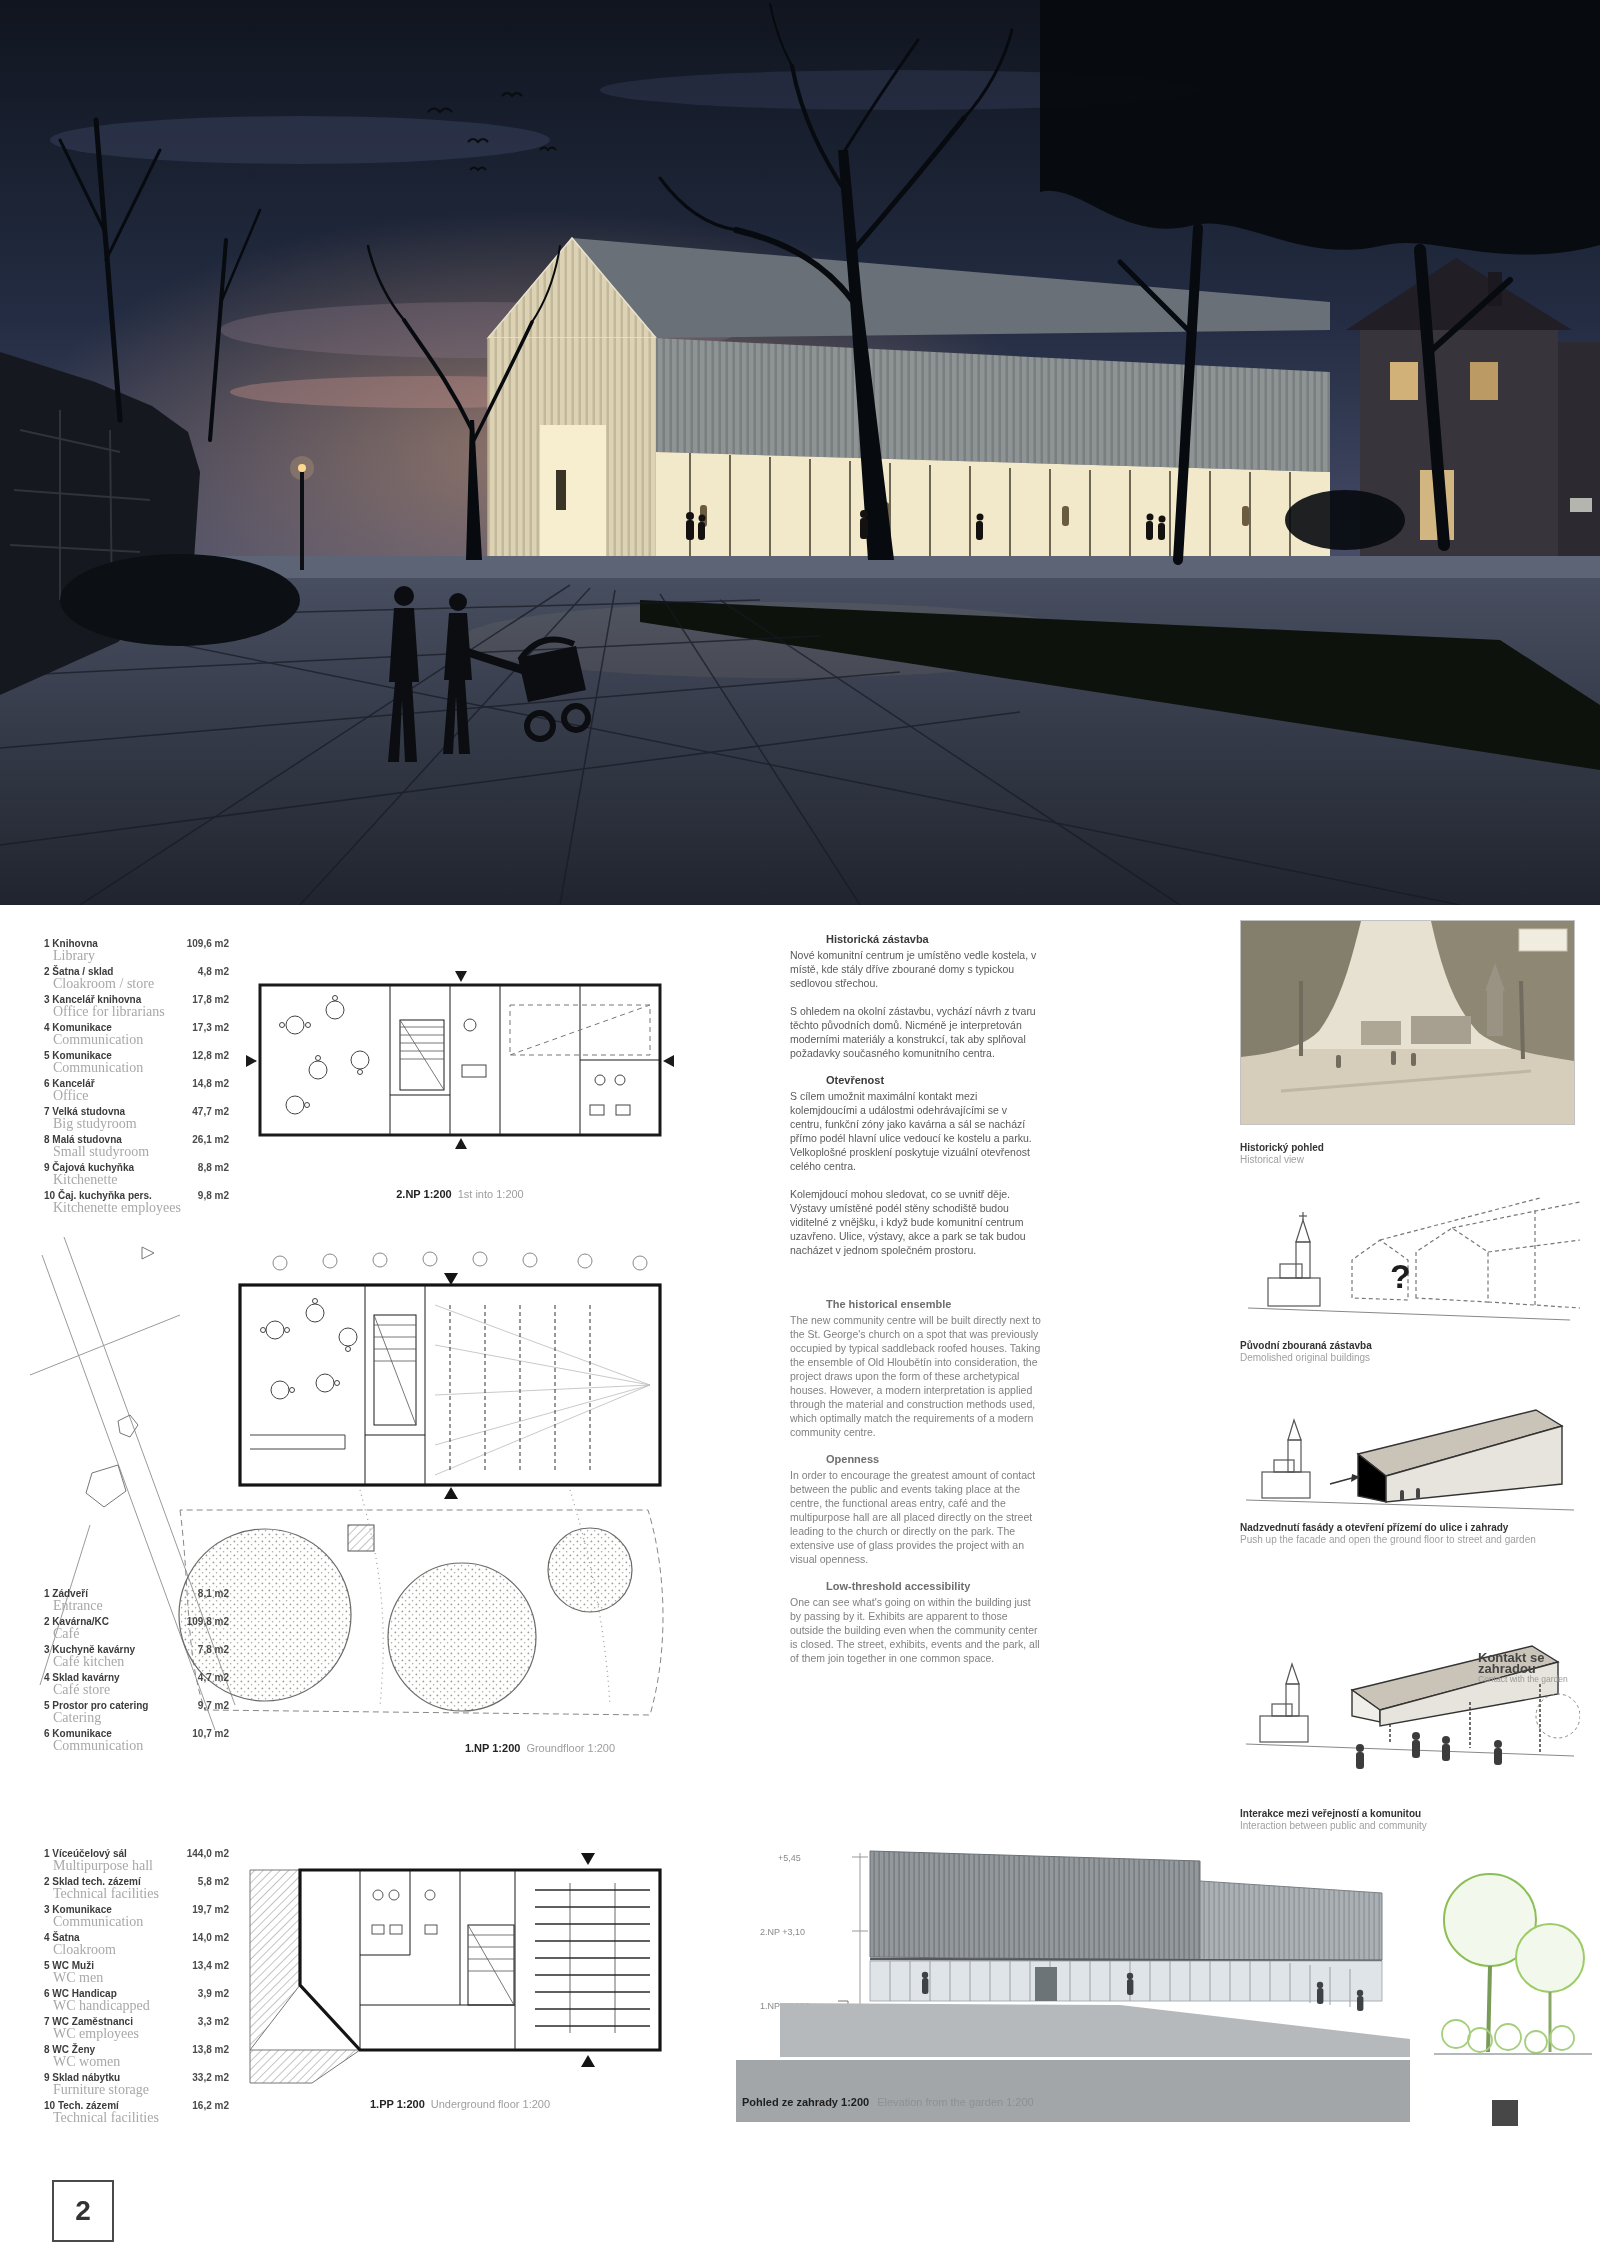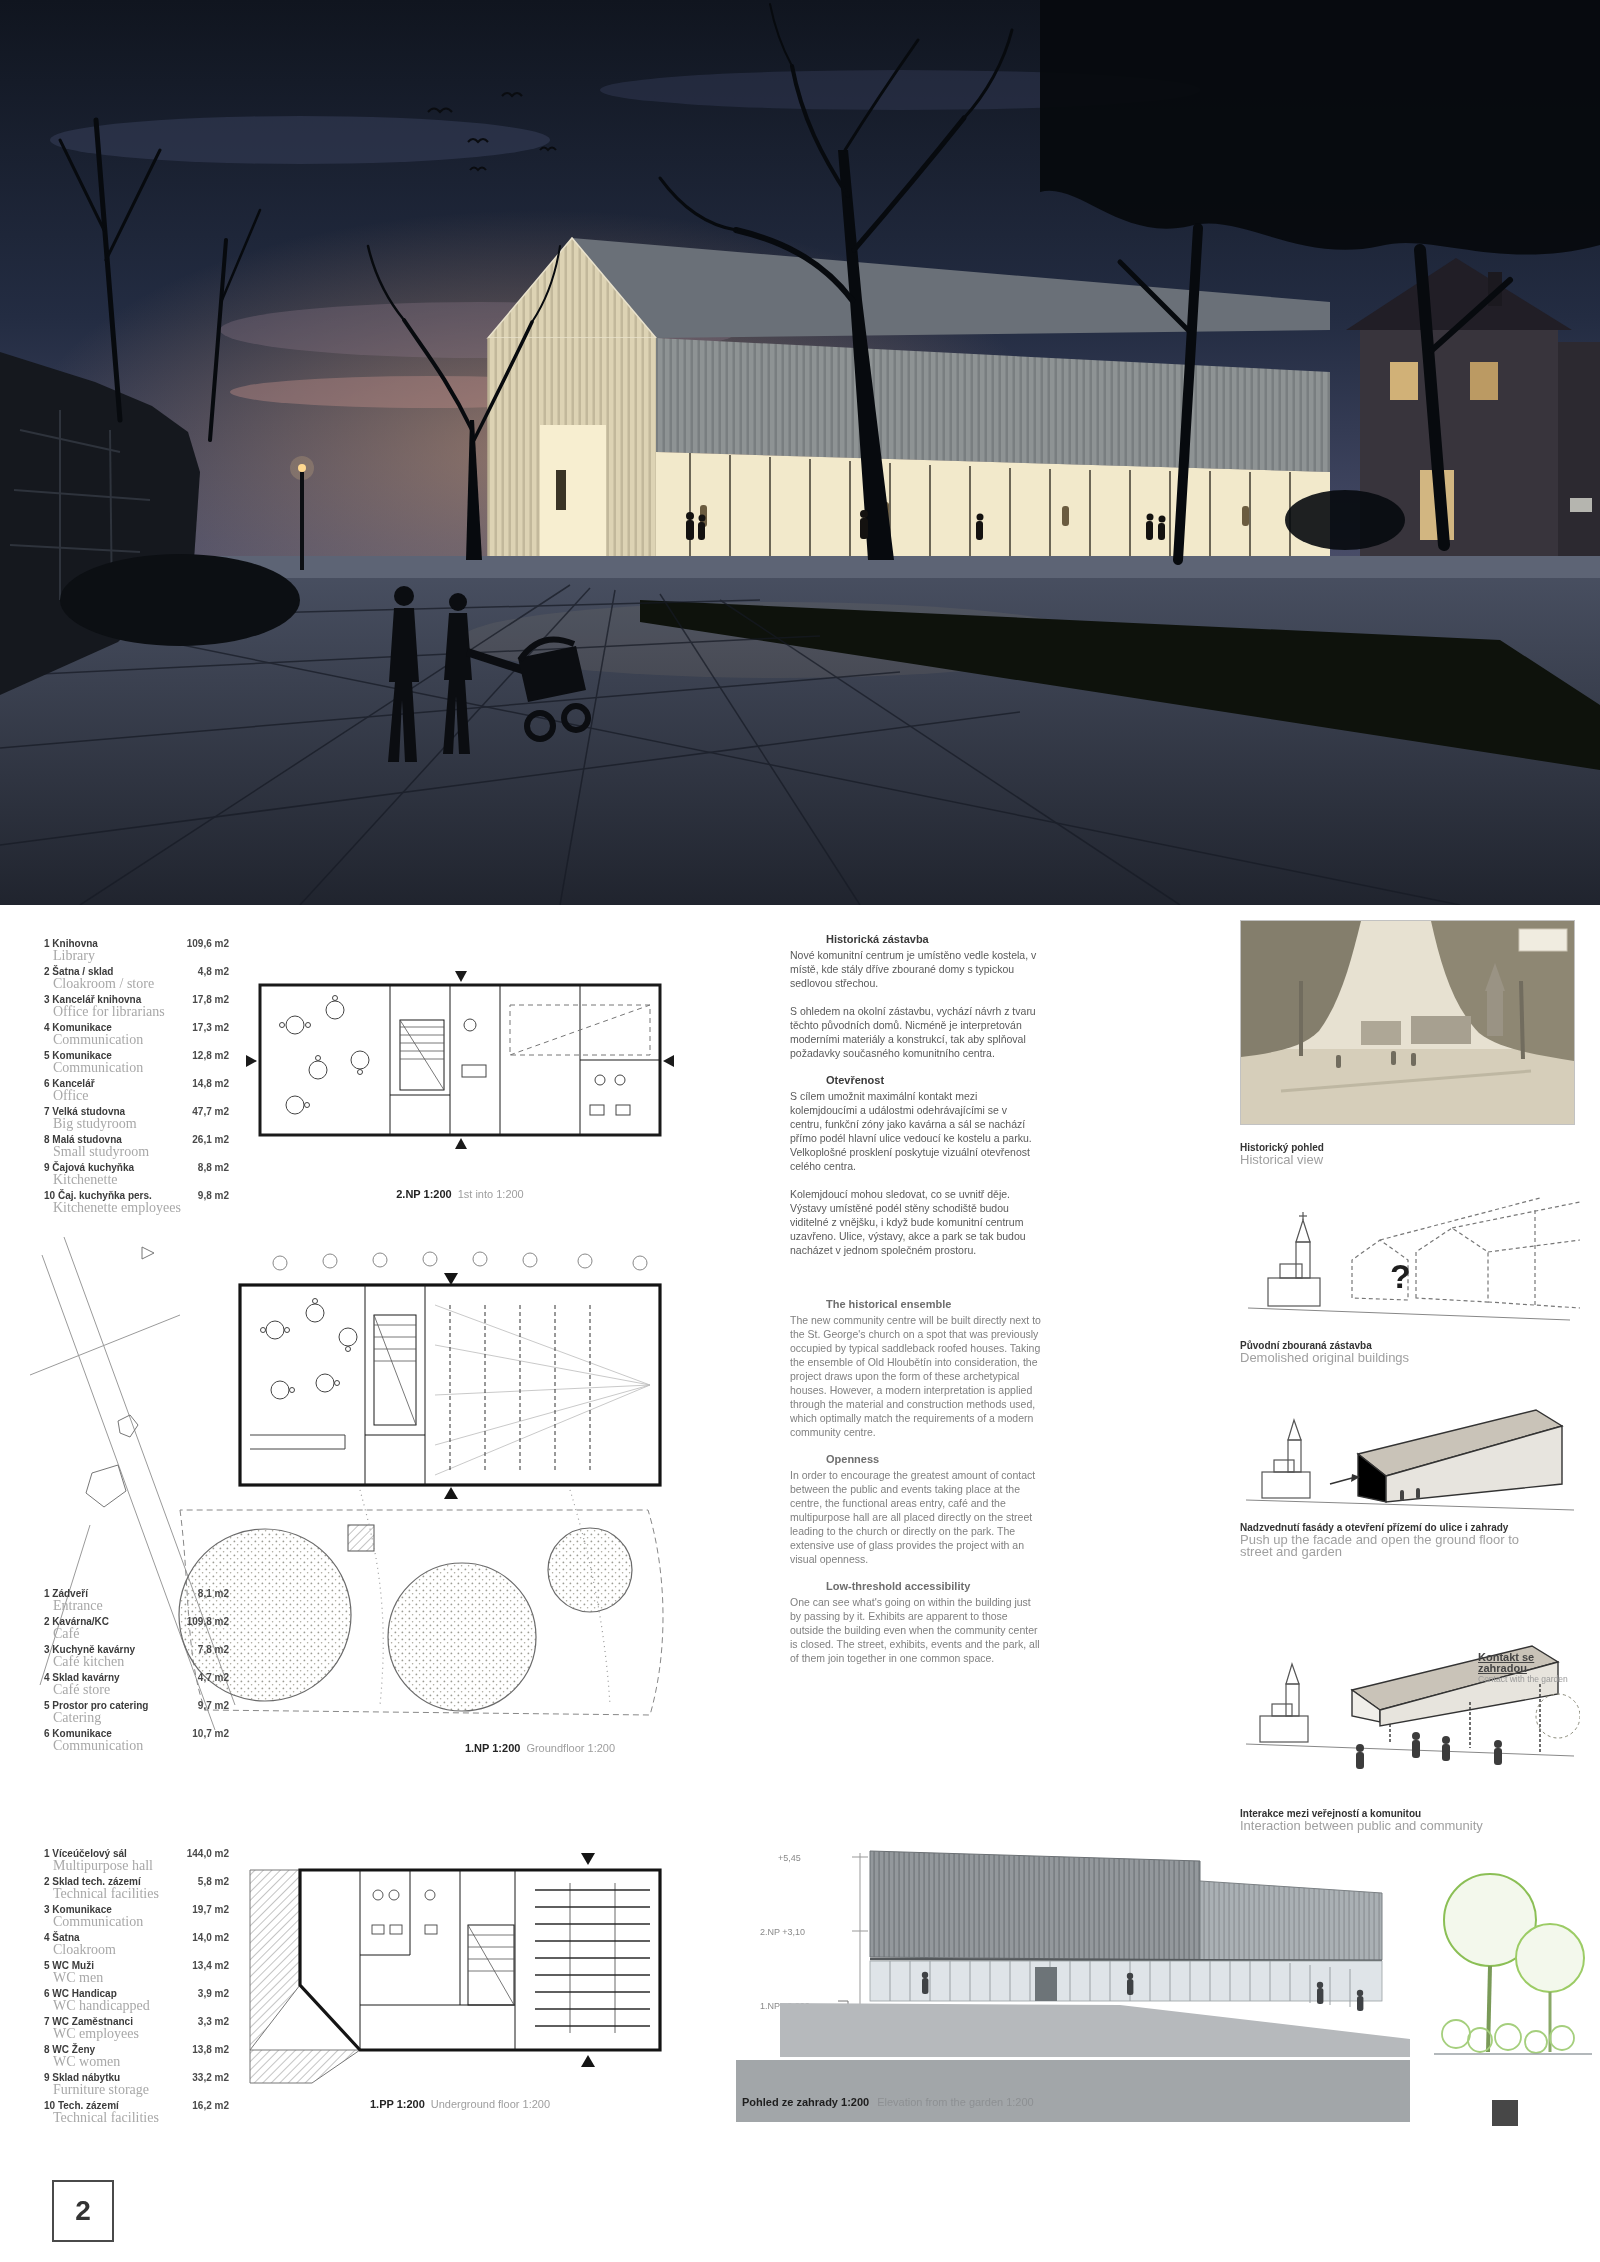--- a/index.html
+++ b/index.html
@@ -19,23 +19,23 @@
   .txtcol h4{font-size:11px;color:#3a3a3a;margin:0 0 3px 0;padding-left:36px;}
   .txtcol p{font-size:10.5px;line-height:14px;margin:0 0 14px 0;}
   .cs p{color:#5a5a5a;} .en p{color:#808080;} .en h4{color:#6e6e6e;}
   
   .plabel{position:absolute;text-align:center;font-size:11px;white-space:nowrap;}
   .plabel .b{font-weight:bold;color:#242424;}
   .plabel .g{color:#9e9e9e;margin-left:6px;}
   
   .dcap{position:absolute;width:300px;line-height:12px;}
   .dcap .cs{font-size:10px;font-weight:bold;color:#333;display:block;}
-  .dcap .en{font-size:13px;color:#a0a0a0;display:block;}
+  .dcap .en{font-size:10px;color:#a0a0a0;display:block;}
   .sidecap{position:absolute;width:100px;line-height:11px;}
-  .sidecap .cs{font-size:11px;font-weight:bold;color:#444;display:block;text-decoration:underline;}
+  .sidecap .cs{font-size:13px;font-weight:bold;color:#444;display:block;}
   .sidecap .en{font-size:8.5px;color:#9a9a9a;display:block;}
   
   .pagebox{position:absolute;left:52px;top:2180px;width:58px;height:58px;border:2px solid #4a4a4a;
            display:flex;align-items:center;justify-content:center;font-size:28px;font-weight:bold;color:#333;}
   .ftitle{position:absolute;left:0;top:2196px;width:1600px;text-align:center;font-size:27px;font-weight:bold;white-space:nowrap;}
   .ftitle .b{color:#1c1c1c;} .ftitle .g{color:#a3a7ab;margin-left:14px;}
   .histphoto{position:absolute;left:1240px;top:920px;width:335px;height:205px;border:1px solid #c2c2c2;box-sizing:border-box;}
   .elevcap{position:absolute;left:742px;top:2096px;white-space:nowrap;font-size:11px;}
   .elevcap .b{font-weight:bold;color:#1e1e1e;}
   .elevcap .g{color:#8d9093;margin-left:8px;}

